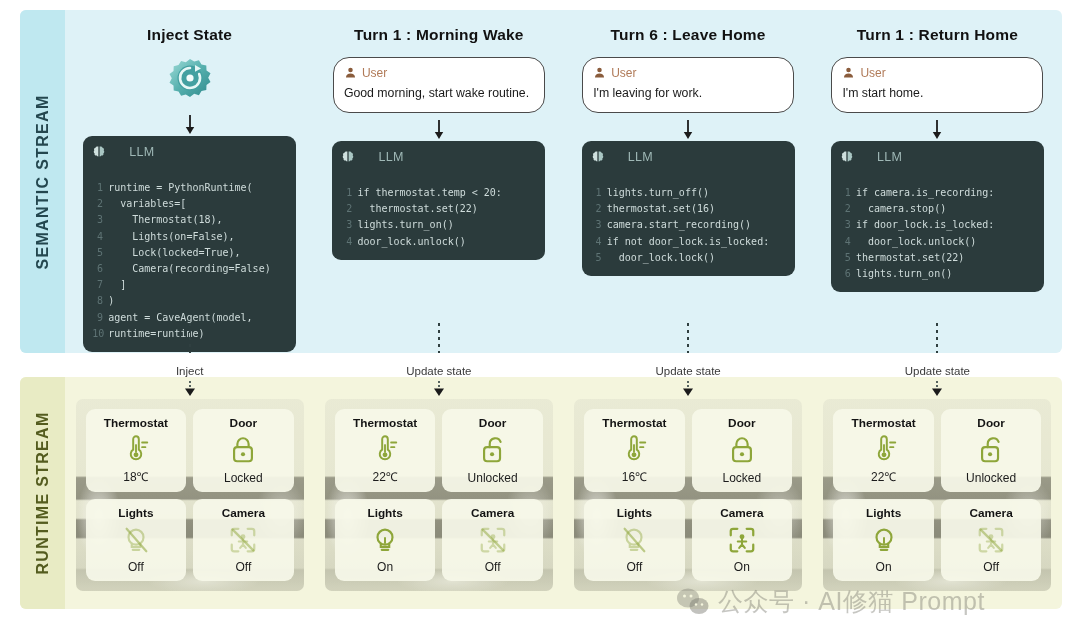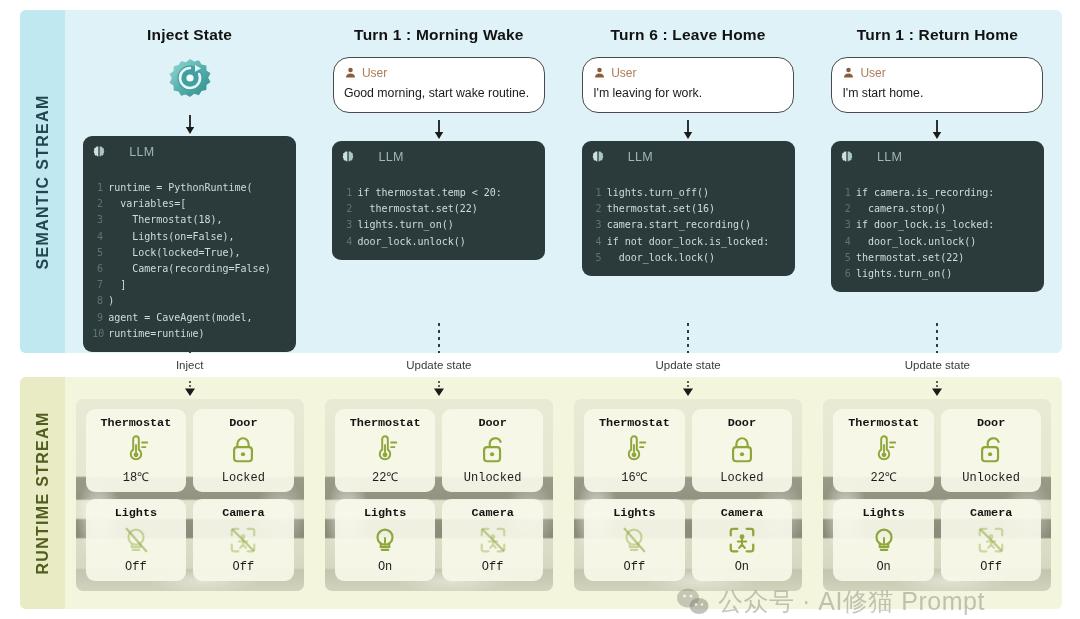--- a/index.html
+++ b/index.html
@@ -137,20 +137,21 @@
   
   #connector-strip{
     position:absolute;
     left:20px;top:353px;
     width:1042px;height:24px;
   }
   .conn-cols{
     position:absolute;
     left:45px;right:0;top:0;bottom:0;
     display:flex;
+    align-items:flex-end;
   }
   .conn-col{
     flex:1 1 0;
     display:flex;align-items:center;justify-content:center;
   }
   .conn-label{
     font-size:11.5px;
     color:#3a3a3a;
   }
 
@@ -172,21 +173,20 @@
 
   
   .room{
     margin-top:22px;
     width:228px;height:192px;
     border-radius:7px;
     position:relative;
     overflow:hidden;
     box-sizing:border-box;
     padding:10px;
-    font-family:Liberation Mono, monospace;
   }
   .room-bg{
     position:absolute;inset:0;
     background:
       linear-gradient(to bottom, rgba(244,245,221,.55), rgba(244,245,221,.35)),
       linear-gradient(to bottom,
         #d8d9c8 0%, #d4d5c2 40%,
         #2e2d22 41%, #26251c 52%,
         #cfd0bd 53%, #c9cab6 62%,
         #2a291f 63%, #222118 72%,

